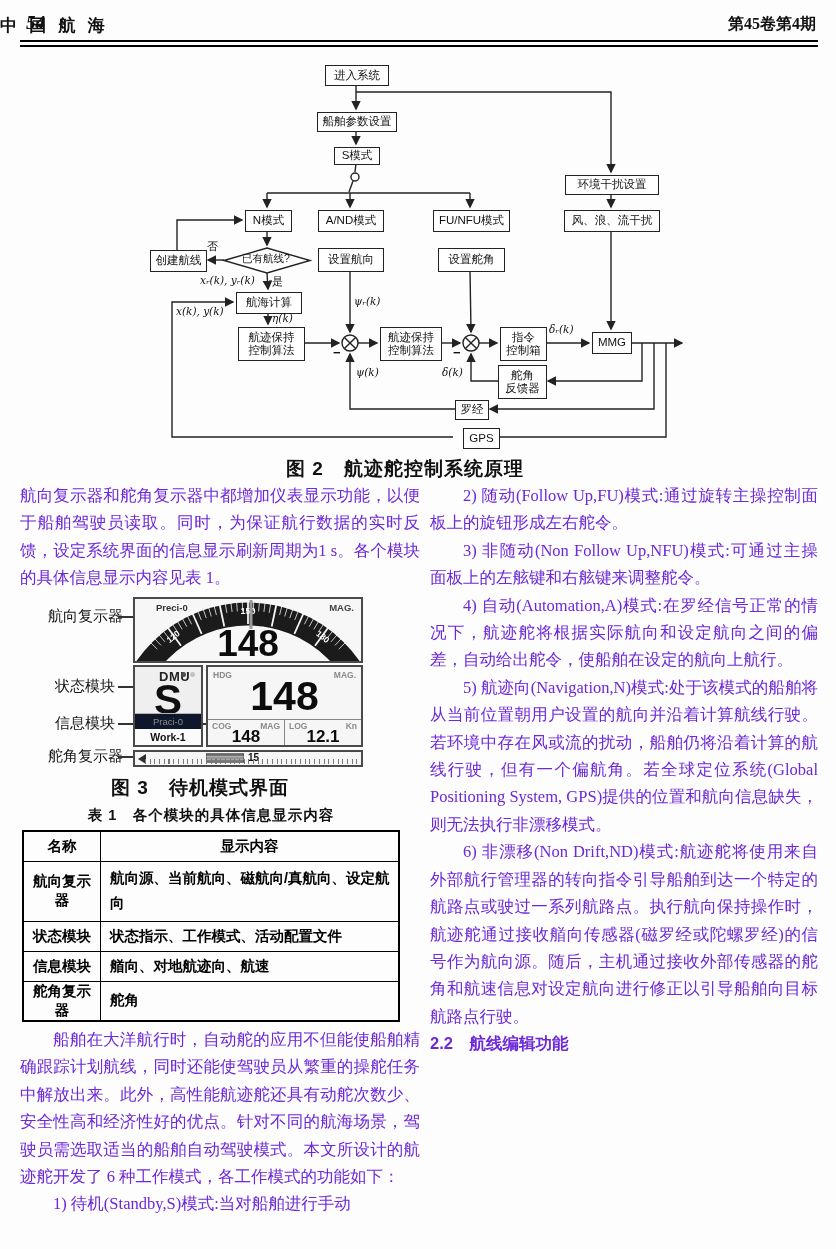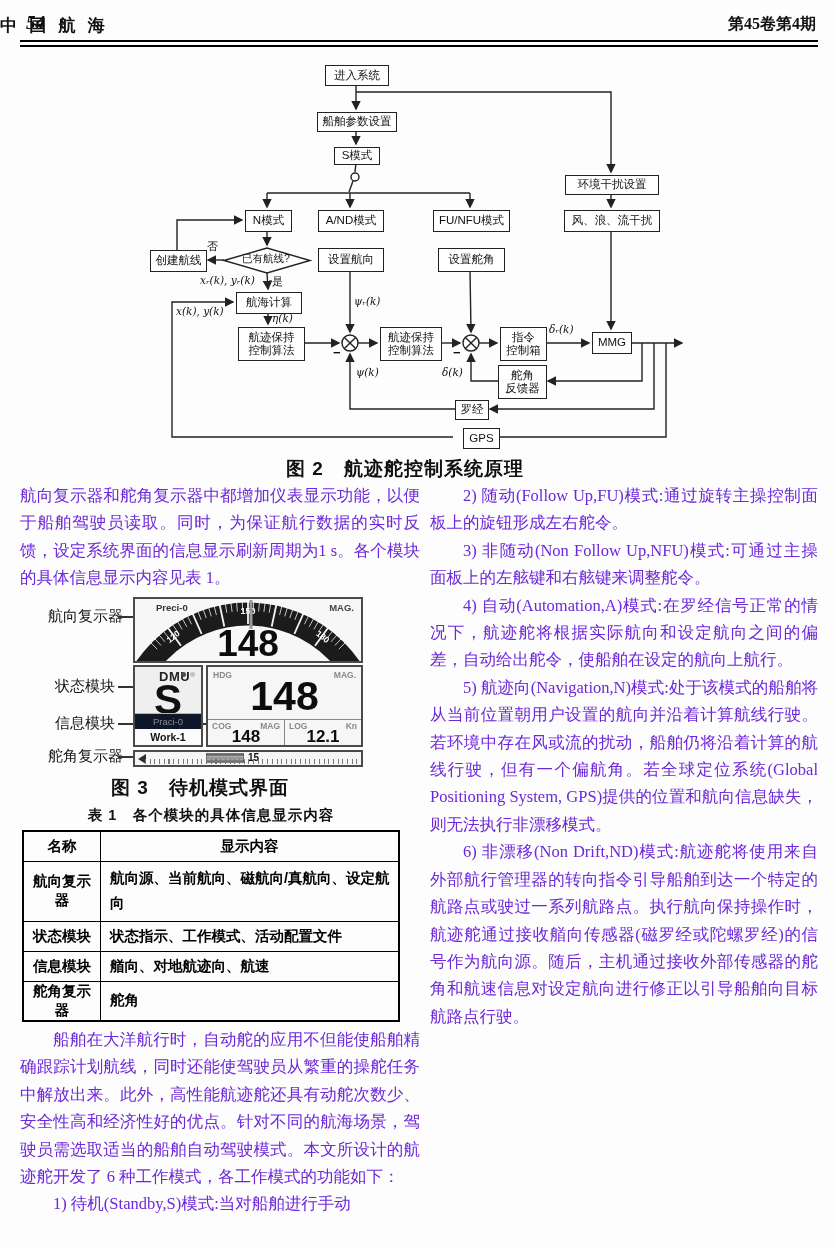--- a/index.html
+++ b/index.html
@@ -305,13 +305,14 @@
   <p>船舶在大洋航行时，自动舵的应用不但能使船舶精确跟踪计划航线，同时还能使驾驶员从繁重的操舵任务中解放出来。此外，高性能航迹舵还具有动舵次数少、安全性高和经济性好的优点。针对不同的航海场景，驾驶员需选取适当的船舶自动驾驶模式。本文所设计的航迹舵开发了 6 种工作模式，各工作模式的功能如下：</p>
   <p>1) 待机(Standby,S)模式:当对船舶进行手动</p>
 </div>
 
 <div class="col" style="left:430px;top:482px;width:388px">
   <p>2) 随动(Follow Up,FU)模式:通过旋转主操控制面板上的旋钮形成左右舵令。</p>
   <p>3) 非随动(Non Follow Up,NFU)模式:可通过主操面板上的左舷键和右舷键来调整舵令。</p>
   <p>4) 自动(Automation,A)模式:在罗经信号正常的情况下，航迹舵将根据实际航向和设定航向之间的偏差，自动给出舵令，使船舶在设定的航向上航行。</p>
   <p>5) 航迹向(Navigation,N)模式:处于该模式的船舶将从当前位置朝用户设置的航向并沿着计算航线行驶。若环境中存在风或流的扰动，船舶仍将沿着计算的航线行驶，但有一个偏航角。若全球定位系统(Global Positioning System, GPS)提供的位置和航向信息缺失，则无法执行非漂移模式。</p>
   <p>6) 非漂移(Non Drift,ND)模式:航迹舵将使用来自外部航行管理器的转向指令引导船舶到达一个特定的航路点或驶过一系列航路点。执行航向保持操作时，航迹舵通过接收艏向传感器(磁罗经或陀螺罗经)的信号作为航向源。随后，主机通过接收外部传感器的舵角和航速信息对设定航向进行修正以引导船舶向目标航路点行驶。</p>
+  <h3>2.2　航线编辑功能</h3>
 </div>
 
 </body></html>

